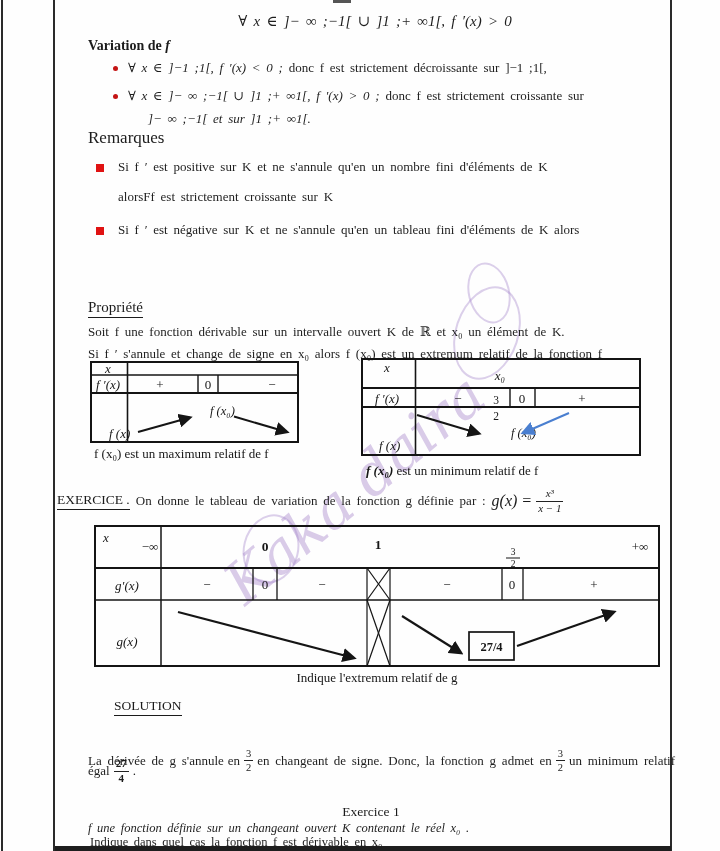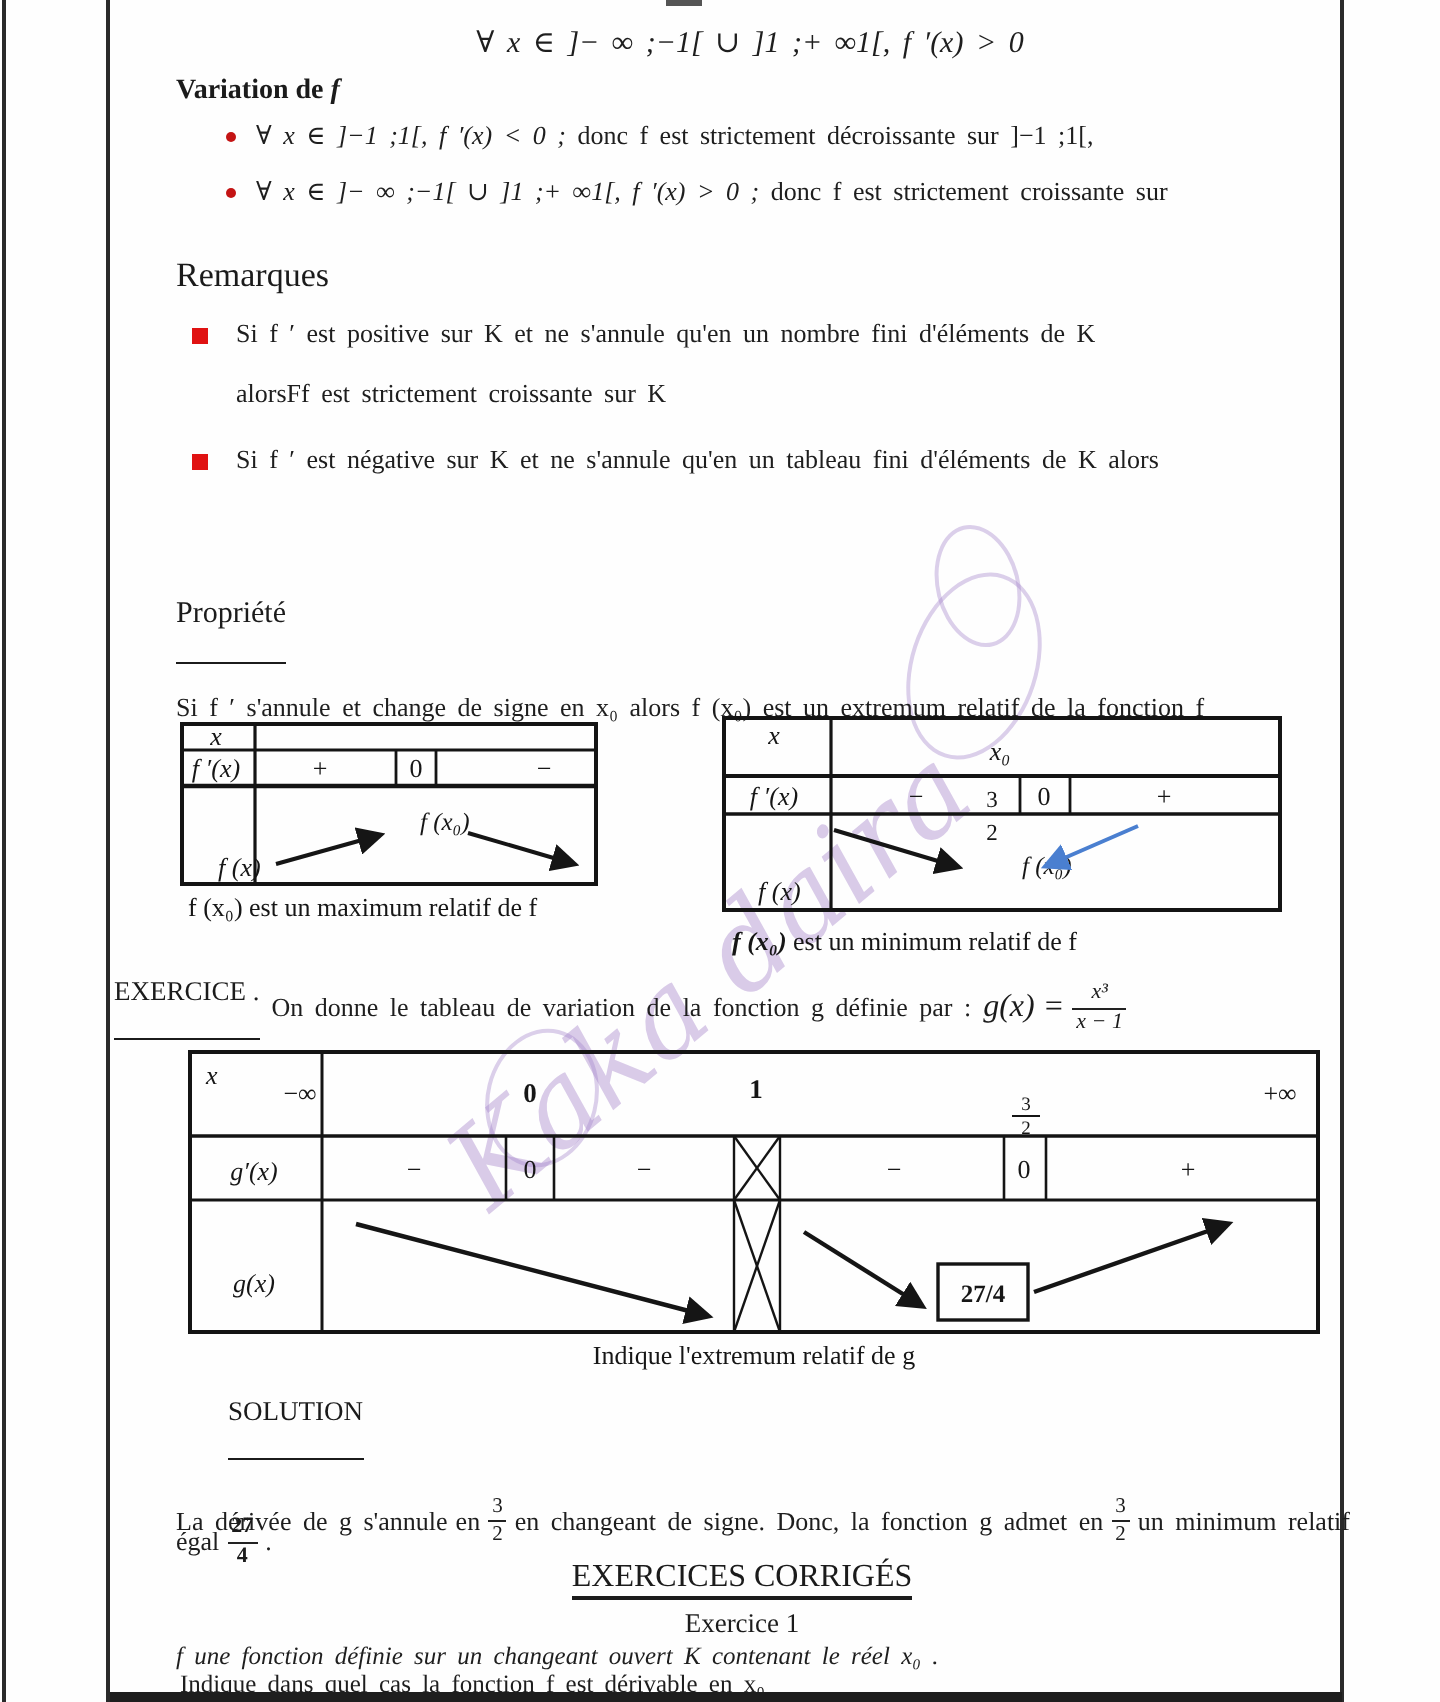--- a/index.html
+++ b/index.html
@@ -5,21 +5,21 @@
   html,body{margin:0;padding:0;background:#e9e9e9;}
   #page{position:relative;width:720px;height:851px;background:#fefefe;overflow:hidden;
         font-family:"Liberation Serif","DejaVu Serif",serif;color:#1b1b1b;}
   .abs{position:absolute;}
   .body-line{font-size:13px;word-spacing:2.5px;white-space:nowrap;color:#1e1e1e;}
   .m{font-style:italic;}
   .vrule{position:absolute;top:0;bottom:0;width:1.6px;background:#2a2a2a;}
   .bullet-dot{position:absolute;width:5px;height:5px;border-radius:50%;background:#c41414;}
   .bullet-sq{position:absolute;width:8px;height:8px;background:#e01212;}
   .h-bold{font-weight:normal;}
-  .u-black{border-bottom:1.8px solid #1b1b1b;padding-bottom:15px;}
+  .u-black{border-bottom:1.8px solid #1b1b1b;padding-bottom:1px;}
   .red{color:#c62323;}
   .u-red{border-bottom:1.6px solid #c62323;padding-bottom:1px;}
   .frac{display:inline-block;vertical-align:-0.65em;text-align:center;line-height:1.05;margin:0 4px;}
   .frac .fn{display:block;padding:0 2px 1px;border-bottom:1.3px solid #222;font-size:10.5px;}
   .frac .fd{display:block;padding:1px 2px 0;font-size:10.5px;}
   .frac.big .fn,.frac.big .fd{font-size:11px;font-style:italic;}
   .frac.bold .fn,.frac.bold .fd{font-weight:bold;font-size:11px;}
   svg text{font-family:"Liberation Serif","DejaVu Serif",serif;fill:#161616;}
   .wm-text{position:absolute;font-style:italic;font-family:"DejaVu Serif",serif;
            color:rgba(158,122,196,0.38);transform:rotate(-40deg);pointer-events:none;}
@@ -43,30 +43,32 @@
 
   <div class="abs body-line m" style="left:130px;top:12px;width:490px;text-align:center;font-size:15px;">∀ x ∈ ]− ∞ ;−1[ ∪ ]1 ;+ ∞1[, f ′(x) &gt; 0</div>
 
   <div class="abs" style="left:88px;top:38px;font-size:14px;font-weight:bold;"><span>Variation de </span><span class="m">f</span></div>
 
   <div class="bullet-dot" style="left:113px;top:66px;"></div>
   <div class="abs body-line" style="left:128px;top:60px;"><span class="m">∀ x ∈ ]−1 ;1[, f ′(x) &lt; 0 ;</span> <span>donc f est strictement décroissante sur ]−1 ;1[,</span></div>
 
   <div class="bullet-dot" style="left:113px;top:94px;"></div>
   <div class="abs body-line" style="left:128px;top:88px;"><span class="m">∀ x ∈ ]− ∞ ;−1[ ∪ ]1 ;+ ∞1[, f ′(x) &gt; 0 ;</span> <span>donc f est strictement croissante sur</span></div>
+  <div class="abs body-line m" style="left:148px;top:111px;">]− ∞ ;−1[ et sur ]1 ;+ ∞1[.</div>
 
   <div class="abs h-bold" style="left:88px;top:128px;font-size:17px;">Remarques</div>
   <div class="bullet-sq" style="left:96px;top:164px;"></div>
   <div class="abs body-line" style="left:118px;top:159px;">Si f ′ est positive sur K et ne s'annule qu'en un nombre fini d'éléments de K</div>
   <div class="abs body-line" style="left:118px;top:189px;">alorsFf est strictement croissante sur K</div>
   <div class="bullet-sq" style="left:96px;top:227px;"></div>
   <div class="abs body-line" style="left:118px;top:222px;">Si f ′ est négative sur K et ne s'annule qu'en un tableau fini d'éléments de K alors</div>
 
 
   <div class="abs h-bold u-black" style="left:88px;top:299px;font-size:15px;">Propriété</div>
+  <div class="abs body-line" style="left:88px;top:324px;">Soit f une fonction dérivable sur un intervalle ouvert K de ℝ et x₀ un élément de K.</div>
   <div class="abs body-line" style="left:88px;top:346px;">Si f ′ s'annule et change de signe en x₀ alors f (x₀) est un extremum relatif de la fonction f</div>
 
   <svg class="abs" style="left:90px;top:360px;" width="215" height="104">
     <defs>
       <marker id="mA" viewBox="0 0 10 10" refX="8" refY="5" markerWidth="7" markerHeight="7" orient="auto">
           <path d="M0,0 L10,5 L0,10 z" fill="#151515"></path>
         </marker>
     </defs>
     <rect x="1" y="2" width="207" height="80" fill="none" stroke="#141414" stroke-width="2"></rect>
     <line x1="37.5" y1="2" x2="37.5" y2="82" stroke="#141414" stroke-width="1.6"></line>
@@ -190,22 +192,19 @@
   </div>
   <div class="abs exline" style="left:88px;top:758px;">
     <span class="body-line">égal</span>
     <span class="frac bold">
         <span class="fn">27</span>
         <span class="fd">4</span>
       </span>
     <span class="body-line">.</span>
   </div>
 
-  <div class="abs" style="left:88px;top:780px;width:566px;text-align:center;">
-    <span class="h-bold" style="font-size:16px;border-bottom:2.2px solid #1b1b1b;padding-bottom:1px;">EXERCICES CORRIGÉS</span>
-  </div>
   <div class="abs h-bold" style="left:88px;top:804px;width:566px;text-align:center;font-size:13.5px;">Exercice 1</div>
   <div class="abs body-line m" style="left:88px;top:821px;font-size:12.5px;">f une fonction définie sur un changeant ouvert K contenant le réel x₀ .</div>
   <div class="abs body-line" style="left:90px;top:835px;font-size:12.5px;">Indique dans quel cas la fonction f est dérivable en x₀</div>
 
   <div class="abs" style="left:55px;top:846px;width:616px;height:5px;background:#1e1e1e;"></div>
 
 </div>
 
 </body></html>

